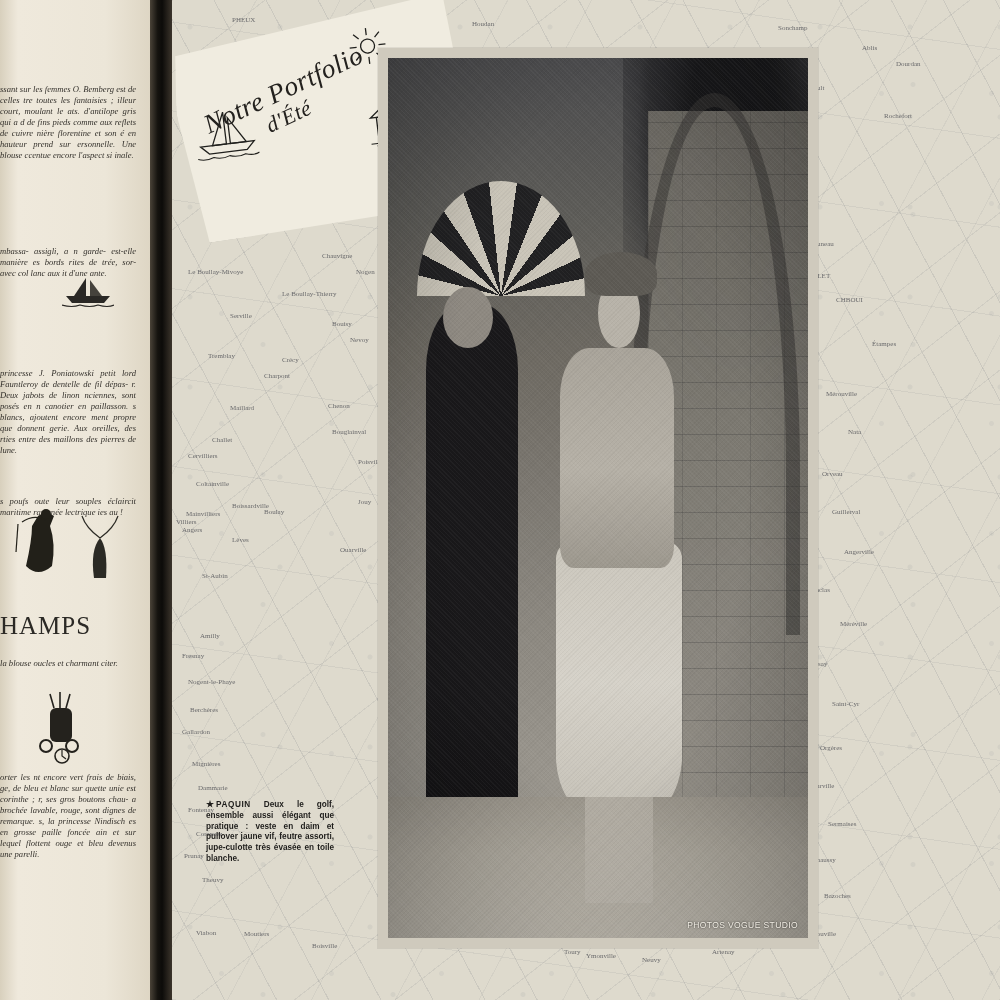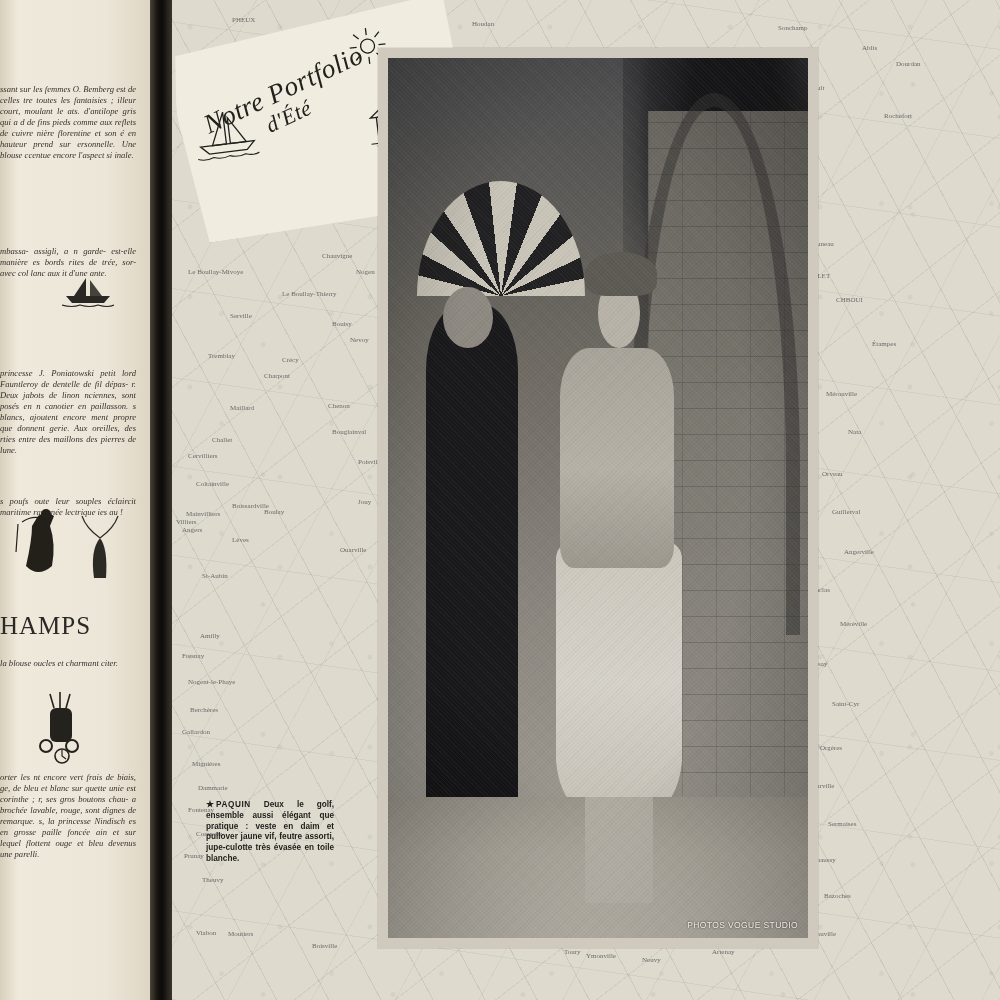--- a/index.html
+++ b/index.html
@@ -377,21 +377,21 @@
         <span class="mn" style="left: 16px; top: 678px;">Nogent-le-Phaye</span>
         <span class="mn" style="left: 18px; top: 706px;">Berchères</span>
         <span class="mn" style="left: 10px; top: 728px;">Gallardon</span>
         <span class="mn" style="left: 20px; top: 760px;">Mignières</span>
         <span class="mn" style="left: 26px; top: 784px;">Dammarie</span>
         <span class="mn" style="left: 16px; top: 806px;">Fontenay</span>
         <span class="mn" style="left: 24px; top: 830px;">Corancez</span>
         <span class="mn" style="left: 12px; top: 852px;">Prunay</span>
         <span class="mn" style="left: 30px; top: 876px;">Theuvy</span>
         <span class="mn" style="left: 24px; top: 896px; margin-top: 33px;">Viabon</span>
-        <span class="mn" style="left: 56px; top: 930px;">Moutiers</span>
+        <span class="mn" style="left: 72px; top: 930px;">Moutiers</span>
         <span class="mn" style="left: 140px; top: 942px;">Boisville</span>
         <span class="mn" style="left: 252px; top: 932px;">Montainville</span>
         <span class="mn" style="left: 392px; top: 948px;">Toury</span>
         <span class="mn" style="left: 414px; top: 952px;">Ymonville</span>
         <span class="mn" style="left: 470px; top: 956px;">Neuvy</span>
         <span class="mn" style="left: 540px; top: 948px;">Artenay</span>
         <span class="mn" style="left: 640px; top: 930px;">Bouville</span>
         <span class="mn" style="left: 606px; top: 24px;">Sonchamp</span>
         <span class="mn" style="left: 690px; top: 44px;">Ablis</span>
         <span class="mn" style="left: 724px; top: 60px;">Dourdan</span>

